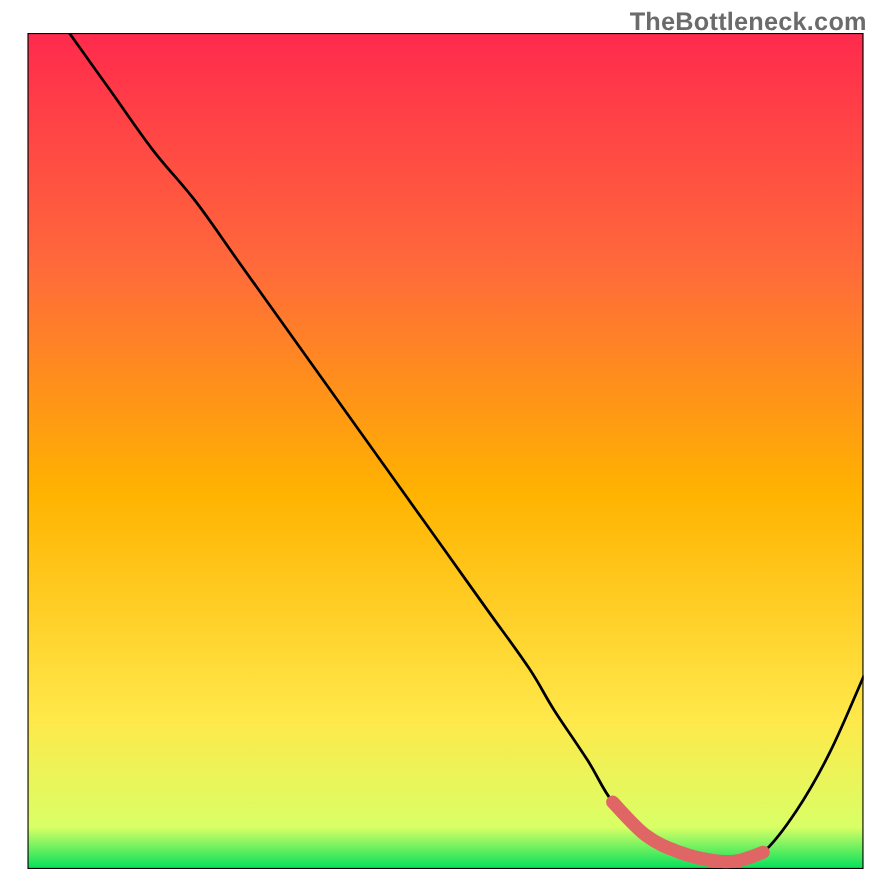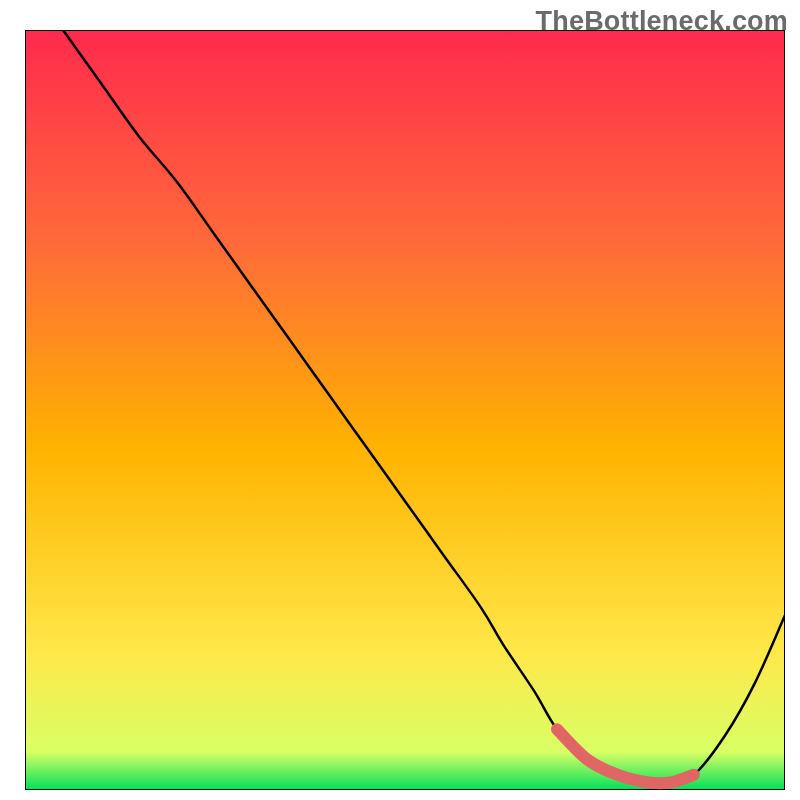--- a/index.html
+++ b/index.html
@@ -13,21 +13,21 @@
   }
   .stage {
     position: relative;
     width: 800px;
     height: 800px;
   }
   .watermark {
     position: absolute;
     top: 6px;
     right: 12px;
-    font-size: 27px;
+    font-size: 23px;
     font-weight: bold;
     color: #6b6b6b;
     letter-spacing: 0.2px;
     user-select: none;
   }
   .plot {
     position: absolute;
     left: 25px;
     top: 30px;
     width: 760px;

